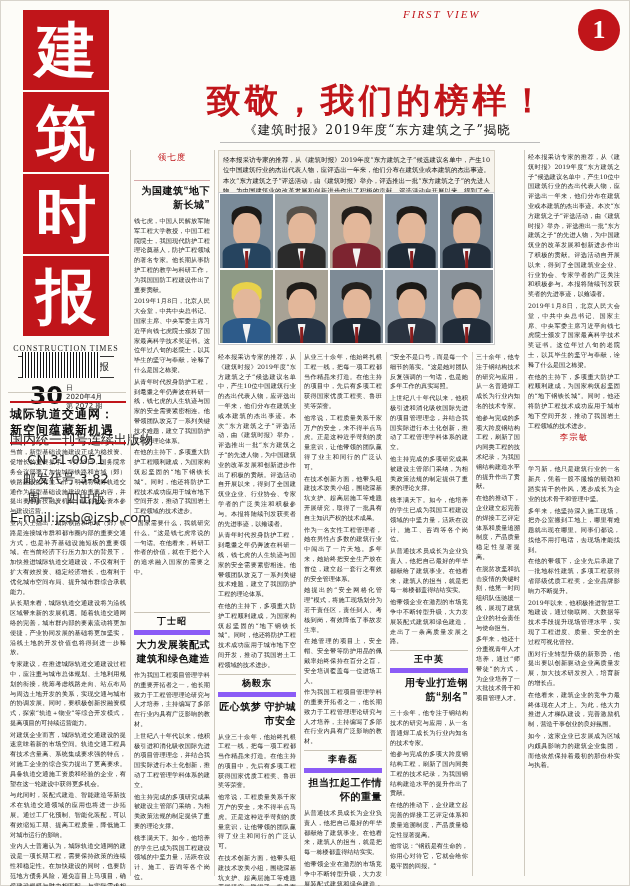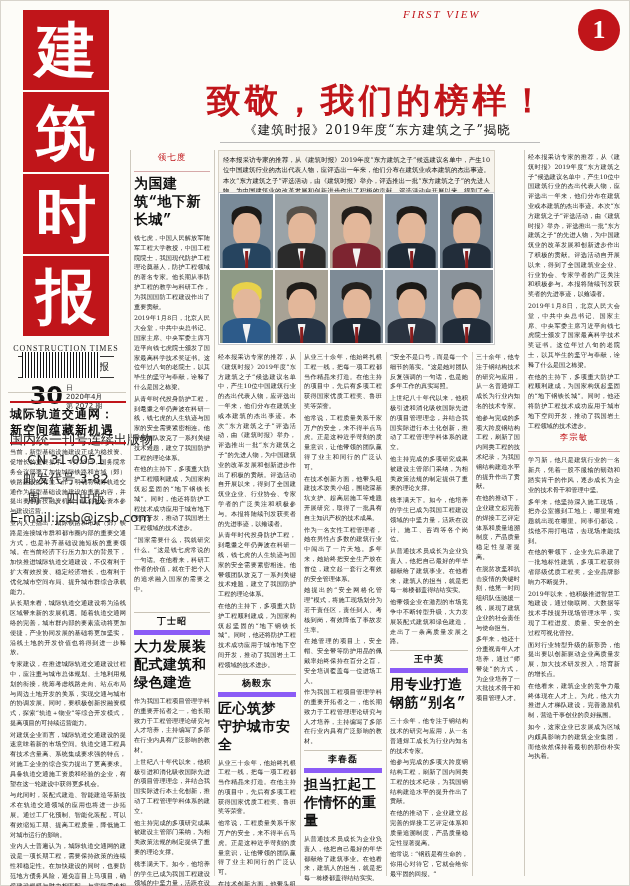--- a/index.html
+++ b/index.html
@@ -94,21 +94,21 @@
     background:#f2f2f2;clip-path:polygon(50% 100%,0 0,100% 0);
   }
   .ph .tie{position:absolute;left:50%;bottom:0;width:7%;height:22%;transform:translateX(-50%);background:#8c1d1d;}
 
   
   .col{position:absolute;box-sizing:border-box;}
   .vrule{position:absolute;width:1px;background:#cfcabf;}
   .hrule{position:absolute;height:1px;background:#cfcabf;}
   .kicker{
     font-size:8.5px;color:#c0151a;text-align:center;letter-spacing:1px;
-    border-bottom:1px solid #d6a9a9;padding-bottom:7px;margin-bottom:3px;
+    border-bottom:1px solid #d6a9a9;padding-bottom:16px;margin-bottom:3px;
   }
   .bigttl{
     font-size:12px;color:#111;font-weight:bold;line-height:1.35;letter-spacing:1px;
     font-family:"DejaVu Serif","Liberation Serif",serif;margin:3px 0 4px 0;
   }
   .para{
     font-size:6.2px;line-height:1.58;color:#222;text-align:justify;
     font-family:"DejaVu Serif","Liberation Serif",serif;
     margin:0 0 2px 0;word-break:break-all;
   }
@@ -117,22 +117,22 @@
     border:1px solid #d8d2c6;background:#f6f3ec;padding:4px;
     font-family:"DejaVu Serif","Liberation Serif",serif;word-break:break-all;
   }
   .redline{height:2px;background:#c0151a;margin:3px 0;}
   .namebar{
     text-align:center;font-size:9px;font-weight:bold;color:#111;letter-spacing:1px;
     border-top:1px solid #c9c3b6;border-bottom:5px solid #8b5cf6;padding:2px 0;margin:4px 0 3px 0;
     font-family:"DejaVu Serif","Liberation Serif",serif;
   }
   .quote{
-    text-align:left;font-size:14px;color:#111;font-weight:bold;margin:2px 0 4px 0;
-    font-family:Liberation Mono, monospace;letter-spacing:.5px;
+    text-align:right;font-size:10px;color:#111;font-weight:bold;margin:2px 0 4px 0;
+    font-family:Liberation Sans, sans-serif;letter-spacing:.5px;
   }
   .barcode{
     position:absolute;left:22px;top:352px;width:78px;height:26px;
     background:repeating-linear-gradient(90deg,#111 0 1px,#fff 1px 3px,#111 3px 4px,#fff 4px 6px);
   }
 </style>
 </head>
 <body>
 
 <div id="page">

